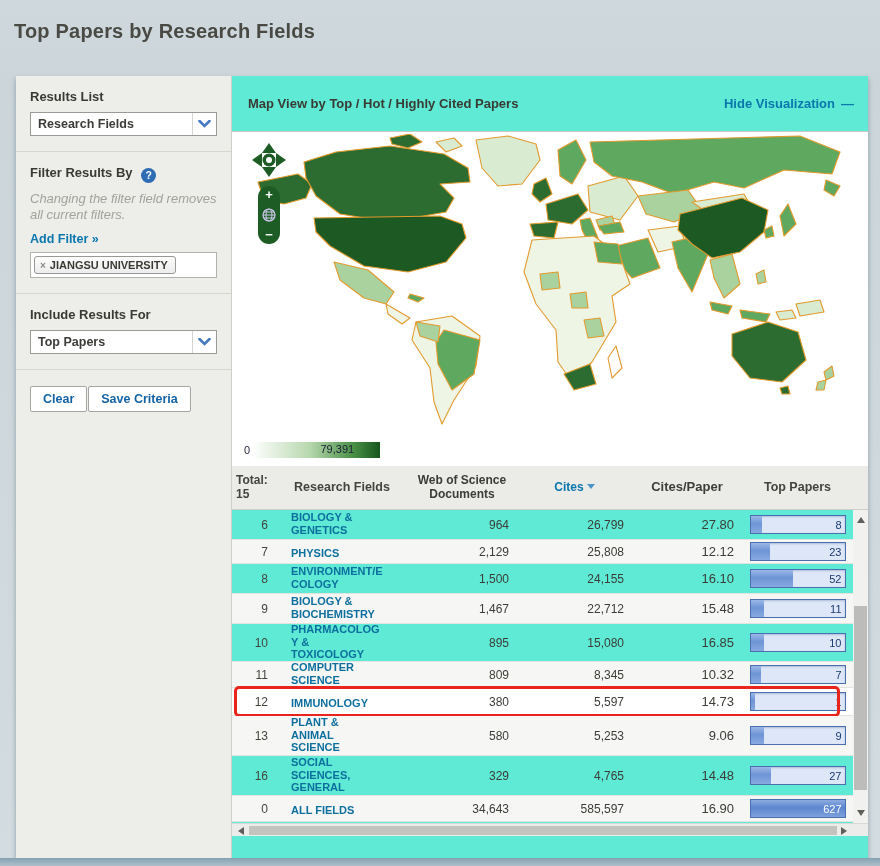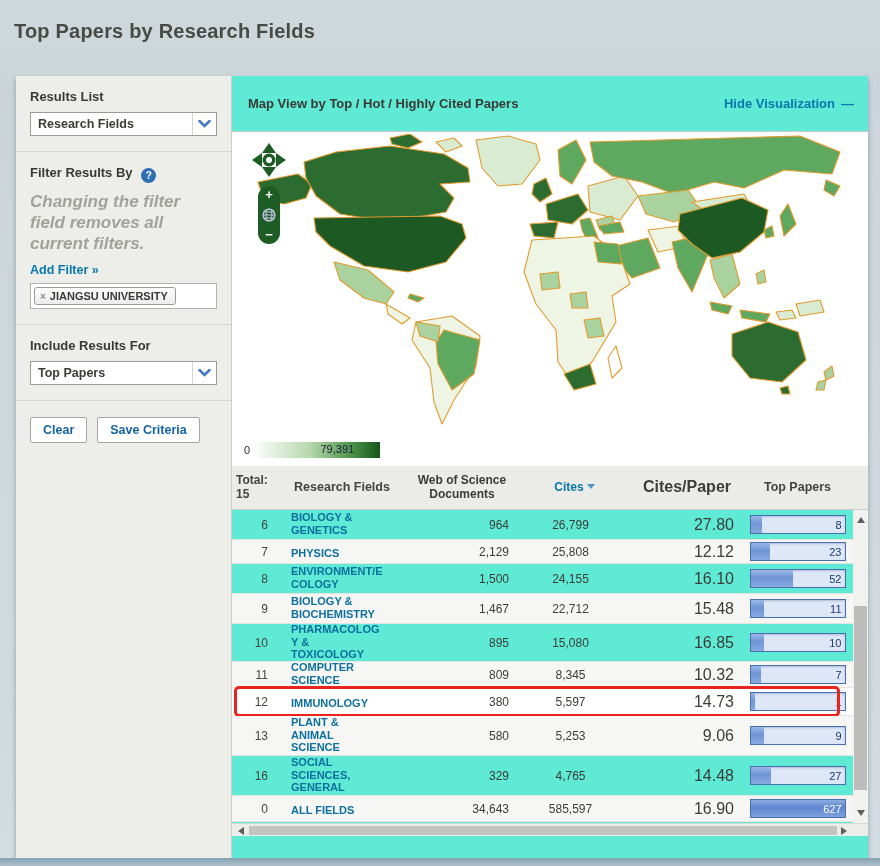--- a/index.html
+++ b/index.html
@@ -18,29 +18,29 @@
   
   .sidebar { width:216px; background:#ededea; border-right:1px solid #cfcfca; font-size:13px; }
   .sb-section { padding:13px 14px 15px 14px; border-bottom:1px solid #d7d7d2; }
   .sb-section.no-border { border-bottom:none; }
   .sb-label { font-weight:bold; color:#3a3a35; font-size:13px; margin-bottom:8px; }
   .select { height:24px; background:#fff; border:1px solid #9b9b96; display:flex; align-items:center; cursor:pointer; }
   .select .sel-text { flex:1; padding-left:7px; font-size:12.5px; font-weight:bold; color:#3c3c38; }
   .select .sel-caret { width:24px; height:100%; border-left:1px solid #d5d5d0; display:flex; align-items:center; justify-content:center; }
   .help-badge { display:inline-flex; width:15px; height:15px; border-radius:50%; background:#2e6cb3; color:#fff;
                 font-size:10.5px; font-weight:bold; align-items:center; justify-content:center; vertical-align:-2px; margin-left:5px; cursor:pointer; }
-  .sb-note { font-style:italic; font-weight:bold; color:#a2a29c; font-size:17px; line-height:1.25; margin:2px 0 8px 0; }
+  .sb-note { font-style:italic; font-weight:normal; color:#a2a29c; font-size:13px; line-height:1.25; margin:2px 0 8px 0; }
   .link { color:#0a77ad; font-weight:bold; text-decoration:none; cursor:pointer; }
   .add-filter { font-size:12.5px; display:inline-block; margin-bottom:6px; }
   .filter-box { background:#fff; border:1px solid #b2b2ac; padding:3px; }
   .filter-tag { display:inline-flex; align-items:center; gap:4px; border:1px solid #9a9a94; border-radius:3px;
                 background:linear-gradient(#fdfdfd,#ececec); padding:2px 7px 2px 5px; cursor:pointer; }
   .tag-x { color:#8a8a85; font-weight:bold; font-size:10px; }
   .tag-label { font-size:11px; font-weight:bold; color:#3a3a35; }
-  .btn-row { display:flex; gap:10px; padding-top:3px; }
+  .btn-row { display:flex; gap:1px; padding-top:3px; }
   .btn { background:#fff; border:1px solid #a5a5a0; border-radius:2px; color:#1464a5; font-weight:bold;
          font-size:12.5px; padding:5px 12px; cursor:pointer; font-family:inherit; }
 
   
   .main { flex:1; display:flex; flex-direction:column; background:#5eead4; min-width:0; }
   .map-header { height:56px; display:flex; align-items:center; justify-content:space-between;
                 padding:0 14px 0 16px; border-bottom:1px solid #c9c9c5; }
   .map-title { font-size:13px; font-weight:bold; color:#3a3a35; }
   .hide-viz { font-size:13px; display:flex; align-items:center; gap:6px; }
   .map-area { height:334px; position:relative; background:#fff; }
@@ -63,22 +63,22 @@
   
   .thead { height:44px; background:#ebebe8; border-bottom:1px solid #cfcfca; display:flex; align-items:center;
            font-size:12.5px; font-weight:bold; color:#44443f; }
   .tbody { height:313px; position:relative; overflow:hidden; }
   .rows { margin-right:15px; }
   .trow { display:flex; align-items:center; border-bottom:1px solid #e3e3e0; position:relative; }
   .trow:nth-child(even) { background:#f6f6f4; }
   .c-rank { width:45px; text-align:right; padding-right:9px; font-size:12px; color:#44443f; }
   .c-field { width:130px; padding-left:14px; }
   .c-docs { width:110px; text-align:right; padding-right:8px; font-size:12px; color:#3c3c38; }
-  .c-cites { width:115px; text-align:center; padding-right:8px; font-size:12px; color:#3c3c38; }
-  .c-cpp { width:110px; text-align:right; padding-right:8px; font-size:16px; color:#3c3c38; }
+  .c-cites { width:115px; text-align:right; padding-right:8px; font-size:12px; color:#3c3c38; }
+  .c-cpp { width:110px; text-align:right; padding-right:8px; font-size:13px; color:#3c3c38; }
   .c-top { width:111px; display:flex; justify-content:center; }
   .th { text-align:center; padding:0; }
   .th.c-rank { text-align:left; padding-left:4px; line-height:1.1; padding-right:0; }
   .th.c-field,.th.c-docs,.th.c-cites,.th.c-cpp,.th.c-top { text-align:center; padding-right:0; padding-left:0; line-height:1.15; }
   .th-cites { color:#0a77ad; cursor:pointer; }
   .sort-caret { display:inline-block; width:0; height:0; border-left:4px solid transparent; border-right:4px solid transparent;
                 border-top:5px solid #4d94c6; vertical-align:2px; margin-left:3px; }
   .field-link { font-size:11px; font-weight:bold; color:#0d6f9e; white-space:pre-line; line-height:1.18;
                 text-decoration:none; cursor:pointer; display:inline-block; }
   .bar { width:96px; height:19px; background:#dde7f8; border:1px solid #4a6fae; position:relative;

